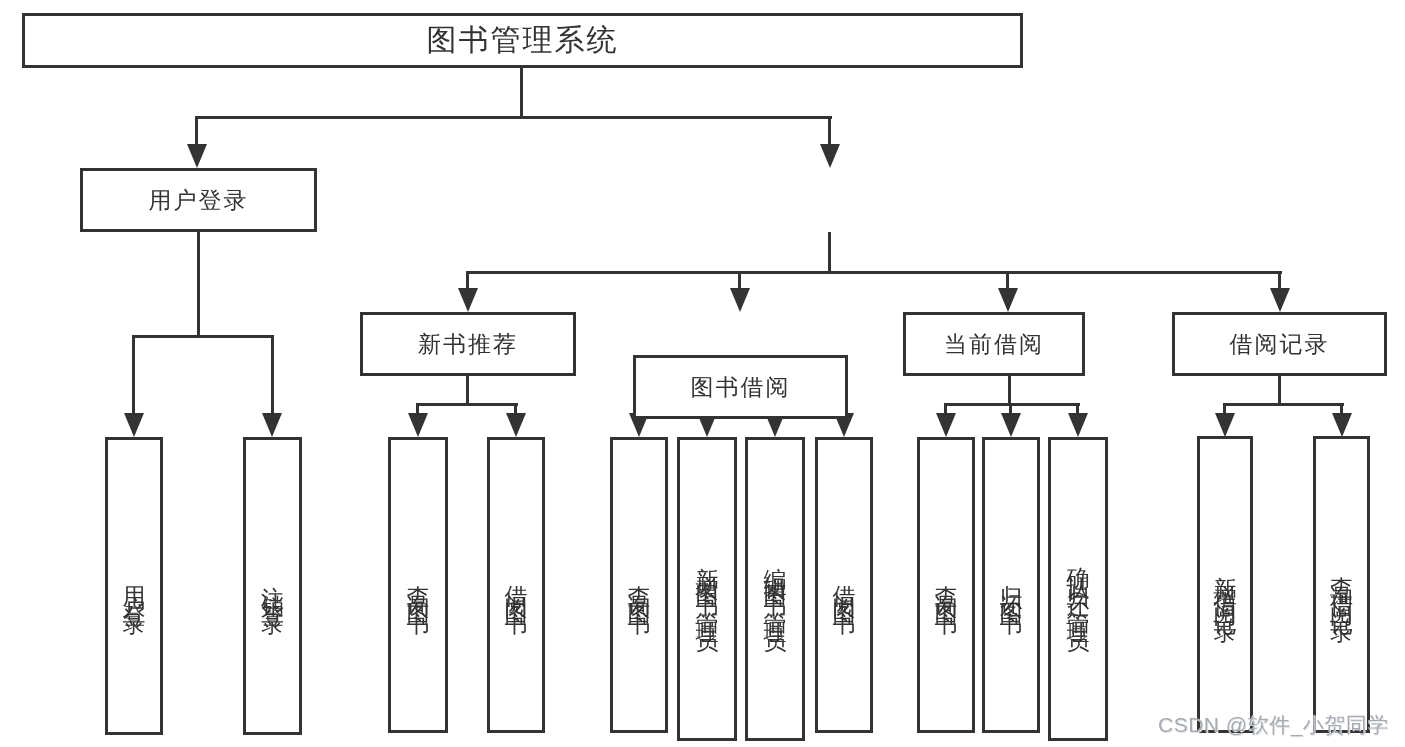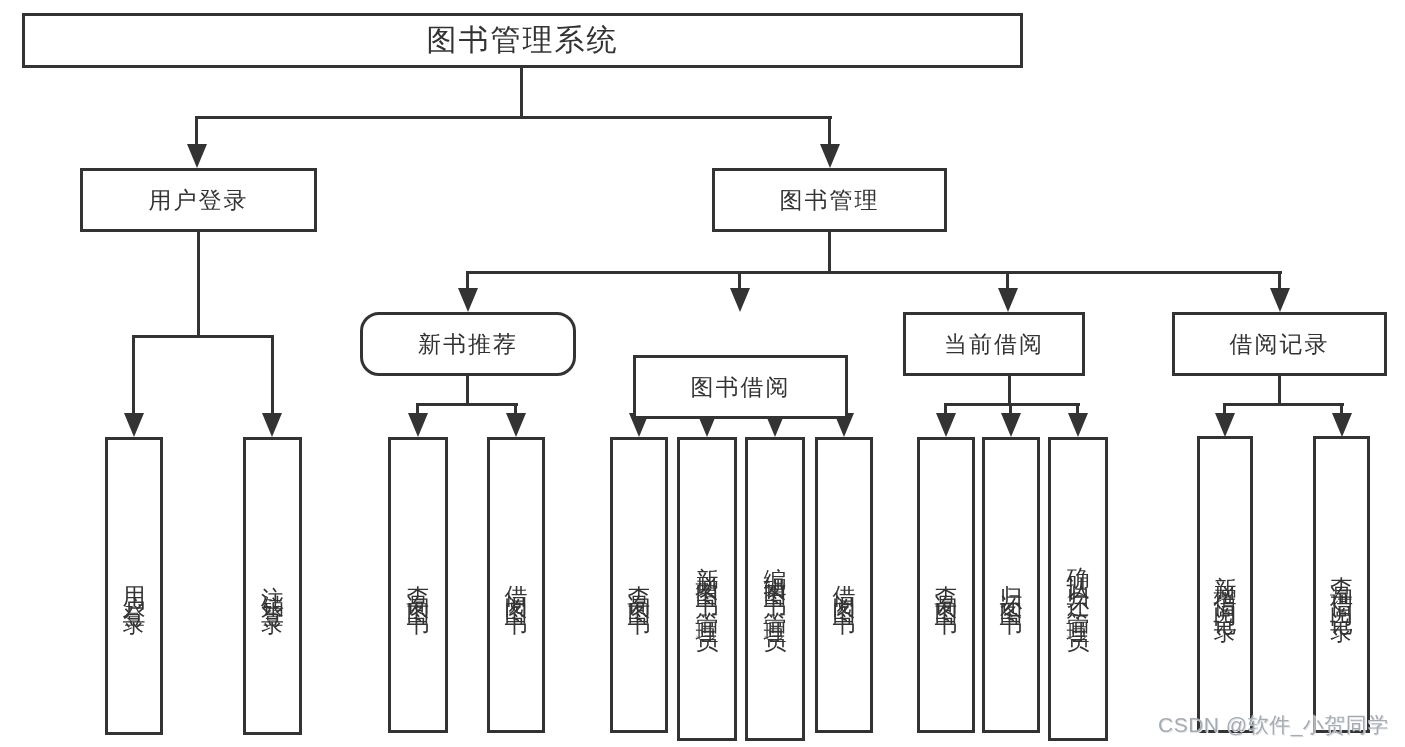--- a/index.html
+++ b/index.html
@@ -44,43 +44,40 @@
   <div class="line vline" style="left:520px; top:66px; height:53px;"></div>
   <div class="line hline" style="left:195px; top:116px; width:637px;"></div>
   <div class="line vline" style="left:195px; top:116px; height:30px;"></div>
   <div class="arrow" style="left:187px; top:144px;"></div>
   <div class="line vline" style="left:828px; top:116px; height:30px;"></div>
   <div class="arrow" style="left:820px; top:144px;"></div>
 
   <div class="box" style="left:80px; top:168px; width:237px; height:64px;">
     <span class="hlabel">用户登录</span>
   </div>
-  <div class="box" style="left:712px; top:168px; width:235px; height:64px;">
-    <span class="hlabel">图书管理</span>
-  </div>
 
   <div class="line vline" style="left:197px; top:230px; height:108px;"></div>
   <div class="line hline" style="left:132px; top:335px; width:142px;"></div>
   <div class="line vline" style="left:132px; top:335px; height:80px;"></div>
   <div class="arrow" style="left:124px; top:413px;"></div>
   <div class="line vline" style="left:271px; top:335px; height:80px;"></div>
   <div class="arrow" style="left:262px; top:413px;"></div>
 
   <div class="line vline" style="left:828px; top:232px; height:42px;"></div>
   <div class="line hline" style="left:466px; top:271px; width:816px;"></div>
   <div class="line vline" style="left:466px; top:271px; height:20px;"></div>
   <div class="arrow" style="left:458px; top:288px;"></div>
   <div class="line vline" style="left:738px; top:271px; height:20px;"></div>
   <div class="arrow" style="left:730px; top:288px;"></div>
   <div class="line vline" style="left:1006px; top:271px; height:20px;"></div>
   <div class="arrow" style="left:998px; top:288px;"></div>
   <div class="line vline" style="left:1278px; top:271px; height:20px;"></div>
   <div class="arrow" style="left:1270px; top:288px;"></div>
 
-  <div class="box" style="left:360px; top:312px; width:216px; height:64px;border-radius:19px;">
+  <div class="box" style="left:360px; top:312px; width:216px; height:64px;">
     <span class="hlabel">新书推荐</span>
   </div>
   <div class="box" style="left:633px; top:312px; width:215px; height:64px;margin-top:43px;">
     <span class="hlabel">图书借阅</span>
   </div>
   <div class="box" style="left:903px; top:312px; width:182px; height:64px;">
     <span class="hlabel">当前借阅</span>
   </div>
   <div class="box" style="left:1172px; top:312px; width:215px; height:64px;">
     <span class="hlabel">借阅记录</span>

